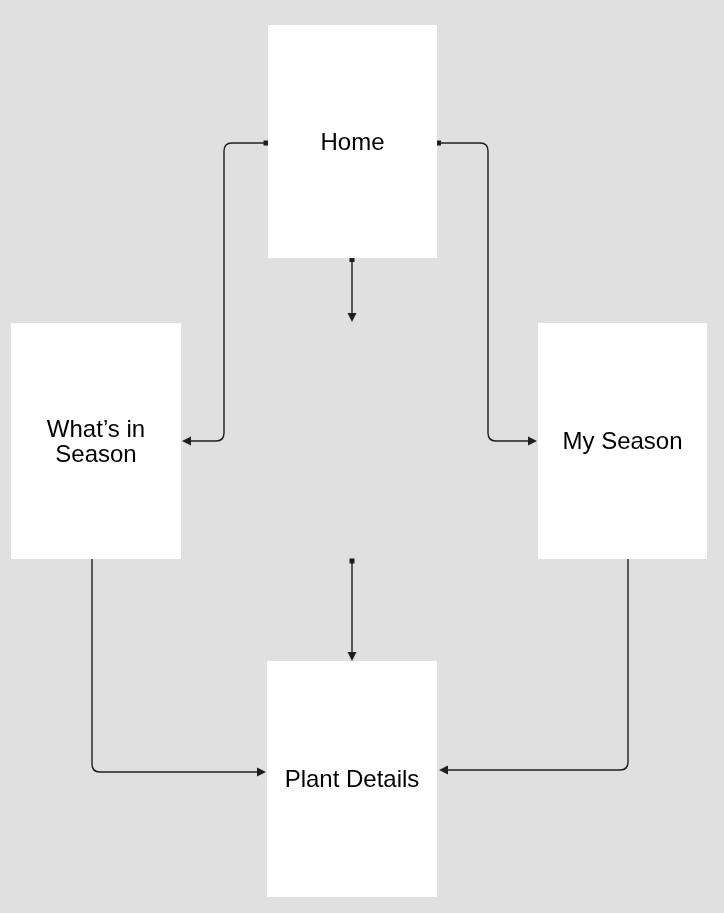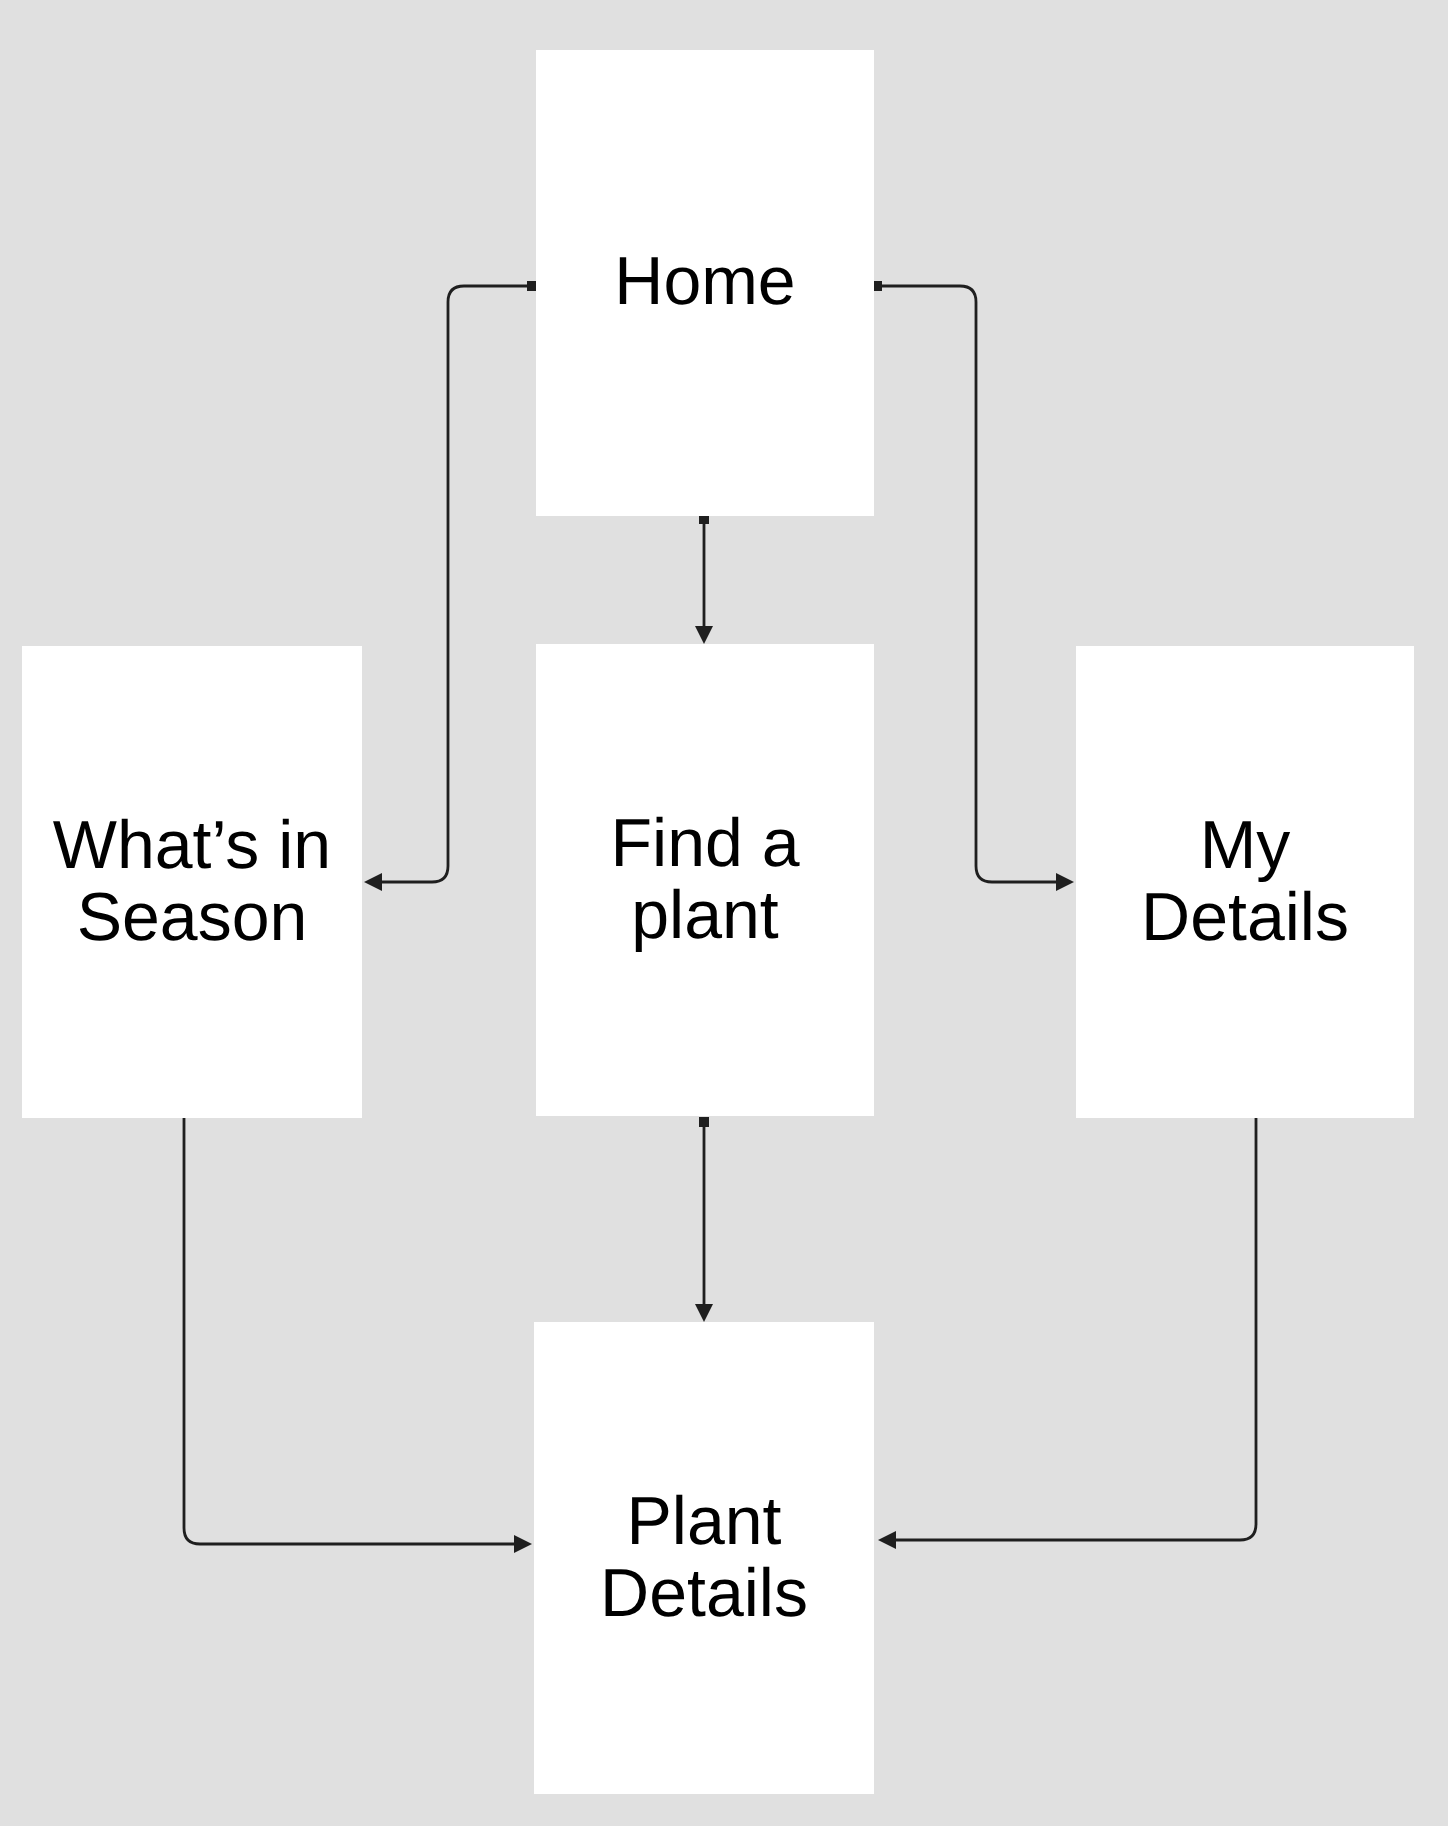--- a/index.html
+++ b/index.html
@@ -46,21 +46,21 @@
     position: absolute;
     background: var(--node-fill);
     display: flex;
     align-items: center;
     justify-content: center;
     text-align: center;
     box-sizing: border-box;
     padding: 0 8px;
   }
   .node-label {
-    font-size: 34px;
+    font-size: 24px;
     line-height: 1.06;
     color: var(--text);
     font-weight: 400;
   }
 </style>
 </head>
 <body>
 
 <div class="canvas">
 
@@ -102,25 +102,22 @@
   </svg>
 
   <div class="node" style="left:268px; top:25px; width:169px; height:233px;">
     <span class="node-label">Home</span>
   </div>
 
   <div class="node" style="left:11px; top:323px; width:170px; height:236px;">
     <span class="node-label">What’s in Season</span>
   </div>
 
-  <div class="node" style="left:268px; top:322px; width:169px; height:236px;">
-    <span class="node-label">Find a plant</span>
-  </div>
 
   <div class="node" style="left:538px; top:323px; width:169px; height:236px;">
-    <span class="node-label">My Details</span>
+    <span class="node-label">My Season</span>
   </div>
 
   <div class="node" style="left:267px; top:661px; width:170px; height:236px;text-align:center;">
     <span class="node-label">Plant Details</span>
   </div>
 
 </div>
 
 </body></html>

